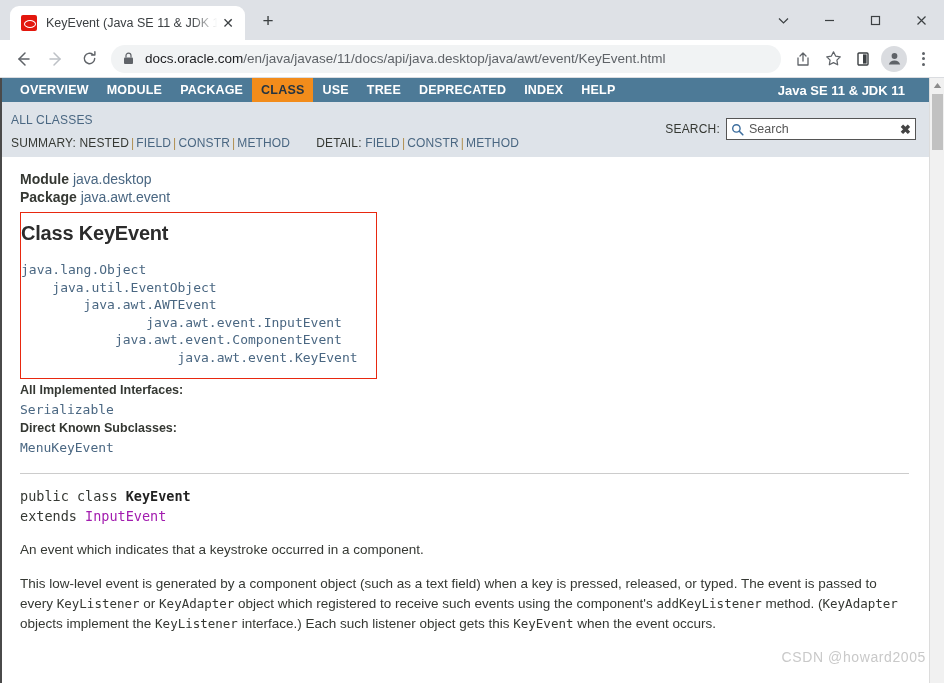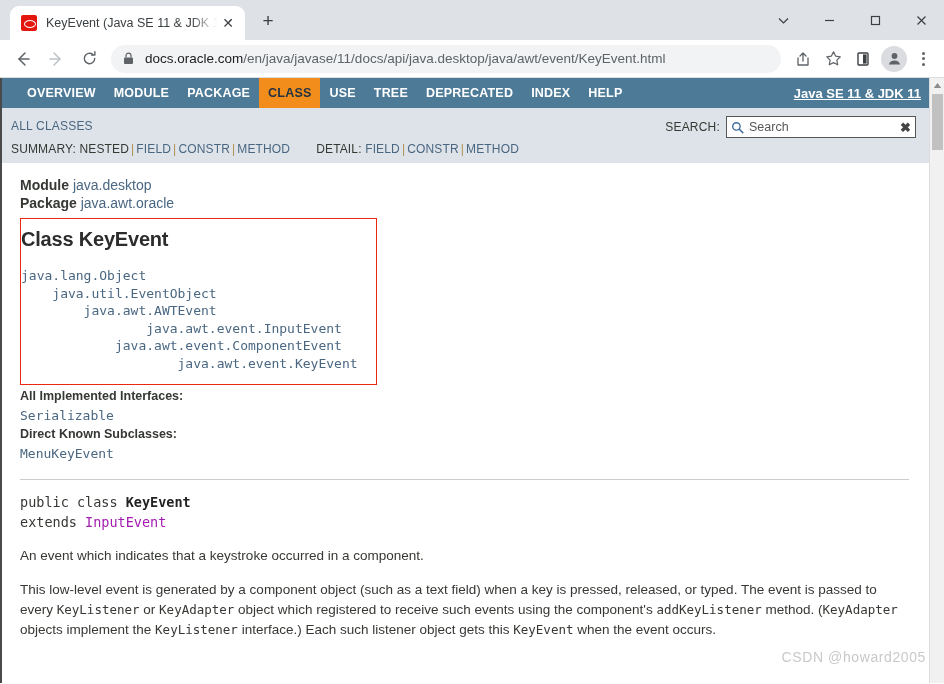--- a/index.html
+++ b/index.html
@@ -163,49 +163,48 @@
   .page {
     position: absolute;
     left: 0; top: 0; right: 15px; bottom: 0;
     overflow: hidden;
     background: #ffffff;
   }
 
   
   .topnav {
     background: #4d7a97;
-    height: 30px;
+    height: 24px;
     display: flex;
     align-items: stretch;
-    padding-left: 16px;
+    padding-left: 9px;
     position: relative;
   }
   .topnav a {
     color: #ffffff;
     font-size: 12.5px;
     font-weight: bold;
     text-decoration: none;
     display: flex;
     align-items: center;
     padding: 0 9px;
     cursor: pointer;
     letter-spacing: .2px;
   }
   .topnav a.active {
     background: #f28c1b;
     color: #253441;
   }
   .branding {
     position: absolute;
-    right: 8px; top: 0; bottom: 0;
+    right: 24px; top: 0; bottom: 0;
     display: flex; align-items: center;
     color: #ffffff;
     font-size: 13px;
     font-weight: bold;
-    text-decoration: underline;
   }
 
   .subnav {
     background: #dee3e9;
     padding: 6px 0 0 0;
     position: relative;
     height: 55px;
   }
   .subnav-row1 {
     display: flex;
@@ -215,21 +214,21 @@
   }
   .allclasses {
     color: #4a6782;
     font-size: 12px;
     text-decoration: none;
     cursor: pointer;
     letter-spacing: .2px;
   }
   .searchwrap {
     position: absolute;
-    right: 13px; top: 8px;
+    right: 13px; top: 16px;
     display: flex;
     align-items: center;
   }
   .searchlabel {
     font-size: 12px;
     color: #353833;
     margin-right: 6px;
     letter-spacing: .2px;
   }
   .searchbox {
@@ -498,21 +497,21 @@
       </div>
 
       <div class="content">
 
         <div class="modline">
           <b>Module</b>
           <a>java.desktop</a>
         </div>
         <div class="modline">
           <b>Package</b>
-          <a>java.awt.oracle</a>
+          <a>java.awt.event</a>
         </div>
 
         <div class="hierbox">
           <h1 class="classtitle">Class KeyEvent</h1>
           <div class="hier mono">
             <div>java.lang.Object</div>
             <div>    java.util.EventObject</div>
             <div>        java.awt.AWTEvent</div>
             <div>                java.awt.event.InputEvent</div>
             <div>            java.awt.event.ComponentEvent</div>

